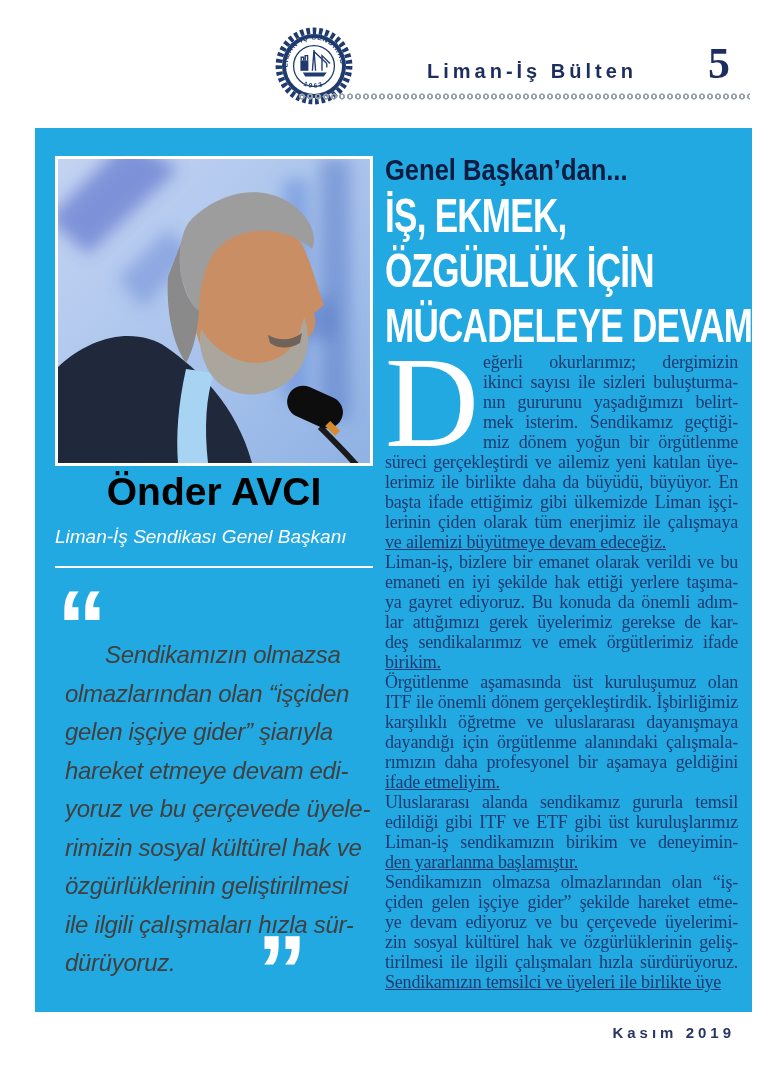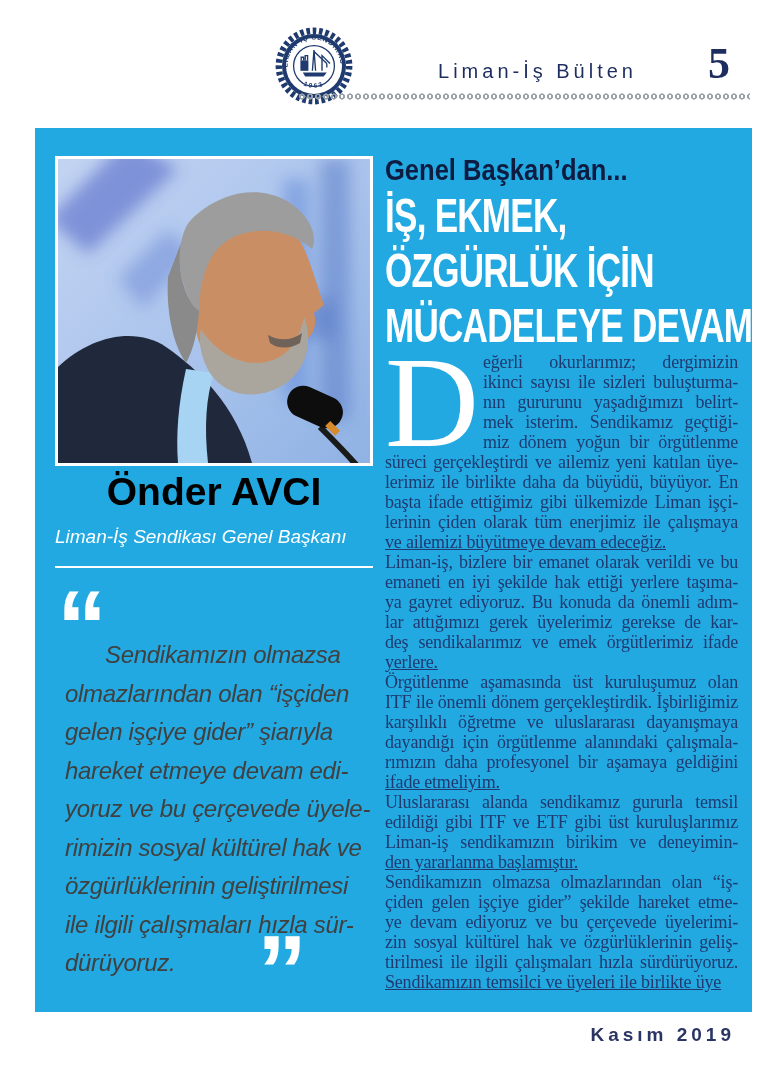--- a/index.html
+++ b/index.html
@@ -1,21 +1,21 @@
 <!DOCTYPE html>
 <html><head>
 <meta charset="utf-8">
 <style>
   html,body{margin:0;padding:0;background:#e8e8e8;}
   .page{position:relative;width:768px;height:1081px;background:#fff;overflow:hidden;
         font-family:"Liberation Sans",sans-serif;margin:0 auto;}
 
   
   .logo{position:absolute;left:274px;top:26px;width:80px;height:80px;}
-  .masthead-title{position:absolute;top:60px;right:131px;font-size:20px;font-weight:normal;
+  .masthead-title{position:absolute;top:60px;right:131px;font-size:20px;font-weight:bold;
         letter-spacing:4px;color:#1E2D5F;white-space:nowrap;}
   .page-number{position:absolute;top:38px;right:38px;font-family:"Liberation Serif",serif;
         font-size:44px;font-weight:bold;color:#1E2D5F;}
   .chain{position:absolute;left:298px;top:92px;width:452px;height:9px;
         background-image:radial-gradient(circle at 50% 50%, rgba(152,160,168,0) 1.1px,
           #98a0a8 1.5px, #98a0a8 2.9px, rgba(152,160,168,0) 3.3px);
         background-size:8px 9px;background-repeat:repeat-x;}
 
   
   .panel{position:absolute;left:35px;top:128px;width:717px;height:884px;background:#22A9E1;}
@@ -50,21 +50,21 @@
   .article-body{position:absolute;left:0;top:224px;width:353px;
         font-family:"Liberation Serif",serif;font-size:18px;line-height:20px;
         color:#1F3A70;letter-spacing:-0.2px;}
   .para{margin:0;}
   .dropcap{float:left;width:88px;height:100px;margin-right:10px;color:#fff;
         font-family:"Liberation Serif",serif;font-size:130px;line-height:100px;text-align:left;}
   .line{white-space:nowrap;overflow:hidden;text-align:justify;text-align-last:justify;}
   .line.last{text-align-last:left;text-decoration:underline;}
 
   
-  .footer-date{position:absolute;top:1024px;right:33px;font-size:19px;font-weight:bold;
+  .footer-date{position:absolute;top:1024px;right:33px;font-size:15px;font-weight:bold;
         letter-spacing:4px;color:#2A3564;white-space:nowrap;}
 </style>
 </head>
 <body>
 
 <div class="page">
 
   <svg class="logo" viewBox="0 0 100 100">
     <defs>
       <path id="arcTop" d="M 17,50 A 33,33 0 1 1 83,50" fill="none"></path>
@@ -174,21 +174,21 @@
             <div class="line">başta ifade ettiğimiz gibi ülkemizde Liman işçi-</div>
             <div class="line">lerinin çiden olarak tüm enerjimiz ile çalışmaya</div>
             <div class="line last">ve ailemizi büyütmeye devam edeceğiz.</div>
           </div>
           <div class="para">
             <div class="line">Liman-iş, bizlere bir emanet olarak verildi ve bu</div>
             <div class="line">emaneti en iyi şekilde hak ettiği yerlere taşıma-</div>
             <div class="line">ya gayret ediyoruz. Bu konuda da önemli adım-</div>
             <div class="line">lar attığımızı gerek üyelerimiz gerekse de kar-</div>
             <div class="line">deş sendikalarımız ve emek örgütlerimiz ifade</div>
-            <div class="line last">yerlere.</div>
+            <div class="line last">birikim.</div>
           </div>
           <div class="para">
             <div class="line">Örgütlenme aşamasında üst kuruluşumuz olan</div>
             <div class="line">ITF ile önemli dönem gerçekleştirdik. İşbirliğimiz</div>
             <div class="line">karşılıklı öğretme ve uluslararası dayanışmaya</div>
             <div class="line">dayandığı için örgütlenme alanındaki çalışmala-</div>
             <div class="line">rımızın daha profesyonel bir aşamaya geldiğini</div>
             <div class="line last">ifade etmeliyim.</div>
           </div>
           <div class="para">

